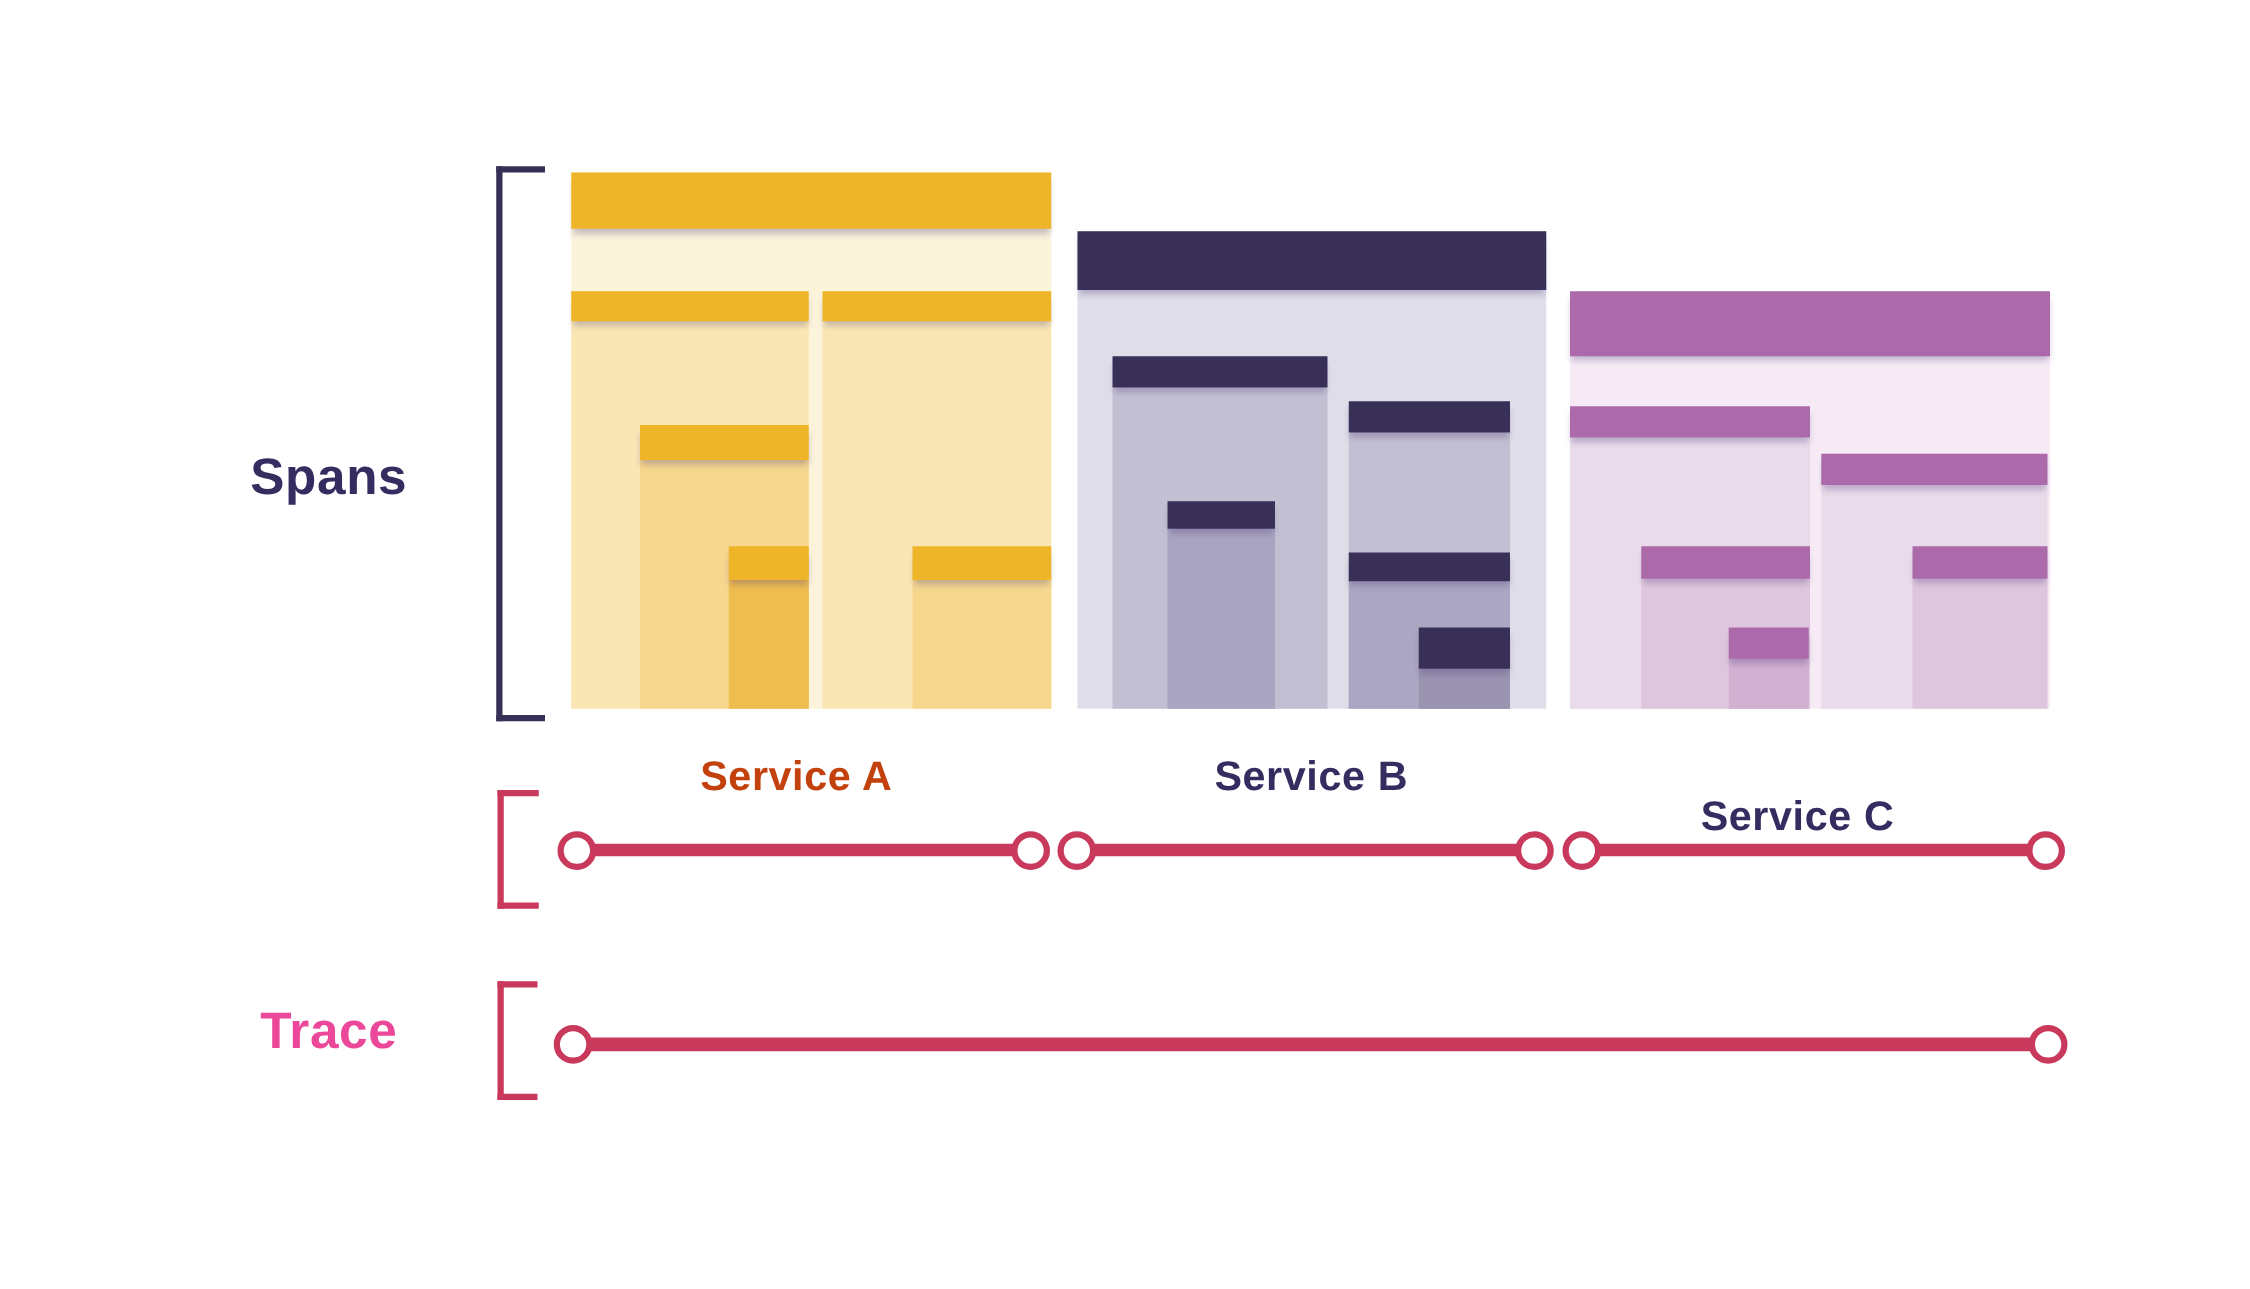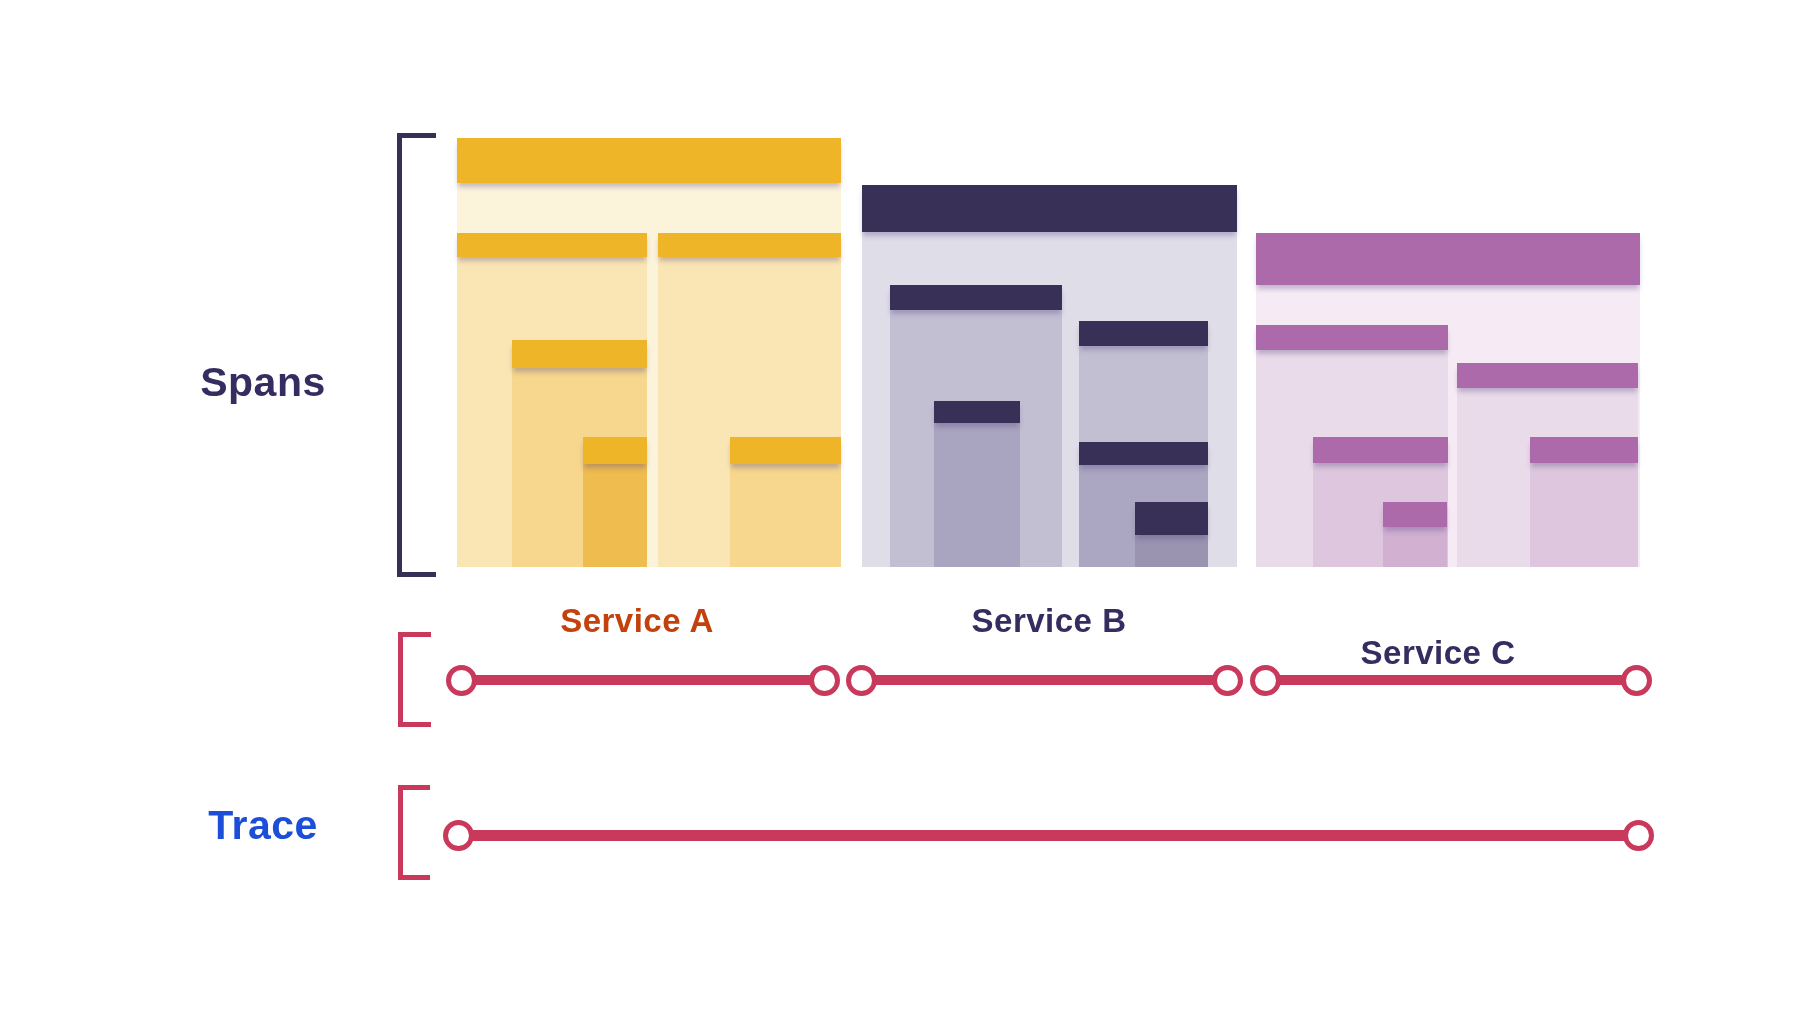--- a/index.html
+++ b/index.html
@@ -31,21 +31,21 @@
     position:absolute;width:21px;height:21px;border-radius:50%;
     border:5px solid #C8395C;background:#ffffff;box-sizing:content-box;
   }
 </style>
 </head>
 <body>
 
 <div id="stage">
 
   <div class="row-label" id="label-spans" style="left: 263px; top: 382px; color: rgb(53, 44, 96);">Spans</div>
-  <div class="row-label" id="label-trace" style="left: 263px; top: 825px; color: #1d4ed8;">Trace</div>
+  <div class="row-label" id="label-trace" style="left: 263px; top: 825px; color: #ec4899;">Trace</div>
 
   <div class="bracket" id="bracket-spans" style="border-color: rgb(54, 48, 87);"></div>
   <div class="bracket" id="bracket-transactions" style="border-color: rgb(200, 57, 92);"></div>
   <div class="bracket" id="bracket-trace" style="border-color: rgb(200, 57, 92);"></div>
 
   <div id="spans-layer">
       <div class="service-panel" style="left: 457px; top: 138px; width: 384px; height: 429px; background: rgb(252, 243, 219);"></div>
       <div class="span-column" style="left: 457px; top: 257px; width: 190px; height: 310px; background: rgb(250, 230, 180);"></div>
       <div class="span-column" style="left: 658px; top: 257px; width: 183px; height: 310px; background: rgb(250, 230, 180);"></div>
       <div class="span-column" style="left: 512px; top: 368px; width: 135px; height: 199px; background: rgb(246, 215, 141);"></div>

